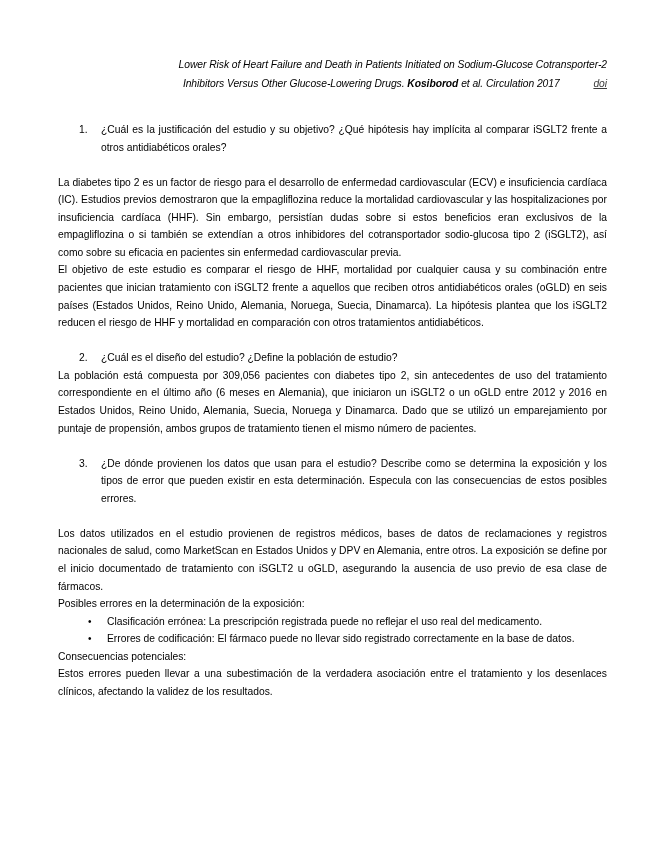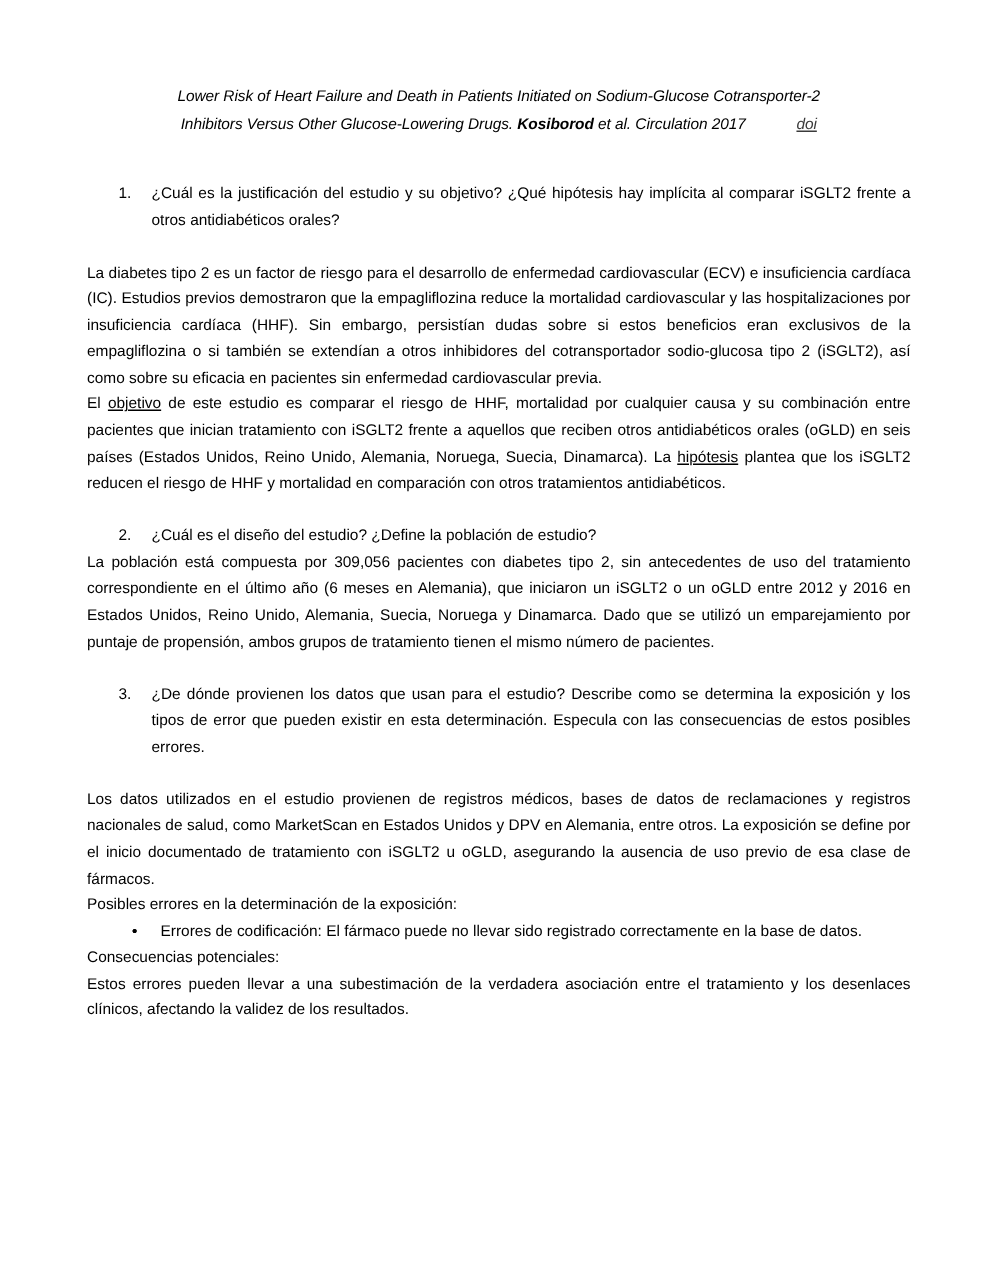--- a/index.html
+++ b/index.html
@@ -20,21 +20,21 @@
     width: 655px;
     height: 848px;
     box-sizing: border-box;
     padding: 55px 48px 0 58px;
     background: #ffffff;
   }
   .header {
     font-style: italic;
     font-size: 10.3px;
     line-height: 19px;
-    text-align: center;
+    text-align: right;
     margin: 0 0 28px 0;
     letter-spacing: -0.05px;
   }
   .header .author {
     font-weight: bold;
     font-style: italic;
   }
   .header .doi {
     text-decoration: underline;
     color: #3b3b3b;
@@ -57,21 +57,21 @@
     text-align: justify;
   }
   p.body {
     font-size: 10.3px;
     line-height: 17.6px;
     text-align: justify;
     margin: 0;
   }
   p.gap-top { margin-top: 17.5px; }
   .spacer-lg { height: 17.5px; }
-  .u { text-decoration: underline; }
+  .u { }
   ul.bullets {
     list-style: none;
     margin: 0;
     padding: 0;
   }
   ul.bullets li {
     position: relative;
     padding-left: 49px;
     font-size: 10.3px;
     line-height: 17.6px;
@@ -122,20 +122,21 @@
     <span class="num">3.</span>
     <span class="qtext">¿De dónde provienen los datos que usan para el estudio?  Describe como se determina la exposición y los tipos de error que pueden existir en esta determinación. Especula con las consecuencias de estos posibles errores.</span>
   </div>
 
   <p class="body gap-top">Los datos utilizados en el estudio provienen de registros médicos, bases de datos de reclamaciones y registros nacionales de salud, como MarketScan en Estados Unidos y DPV en Alemania, entre otros. La exposición se define por el inicio documentado de tratamiento con iSGLT2 u oGLD, asegurando la ausencia de uso previo de esa clase de fármacos.</p>
   <p class="body">Posibles errores en la determinación de la exposición:</p>
 
   <ul class="bullets">
     <li>
       <span class="dot">•</span>
+      <span>Clasificación errónea: La prescripción registrada puede no reflejar el uso real del medicamento.</span>
     </li>
     <li>
       <span class="dot">•</span>
       <span>Errores de codificación: El fármaco puede no llevar sido registrado correctamente en la base de datos.</span>
     </li>
   </ul>
 
   <p class="body">Consecuencias potenciales:</p>
   <p class="body">Estos errores pueden llevar a una subestimación de la verdadera asociación entre el tratamiento y los desenlaces clínicos, afectando la validez de los resultados.</p>
 

